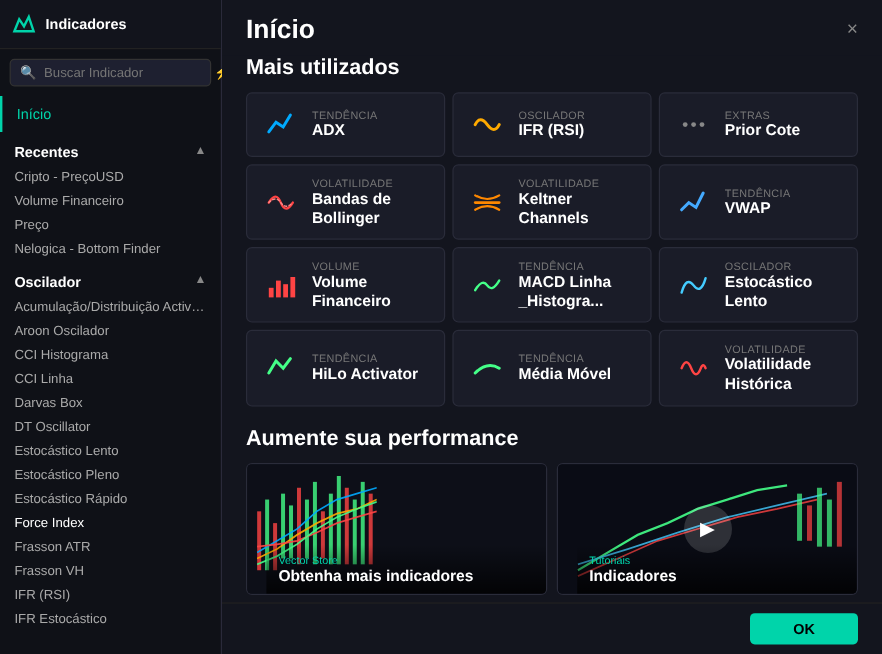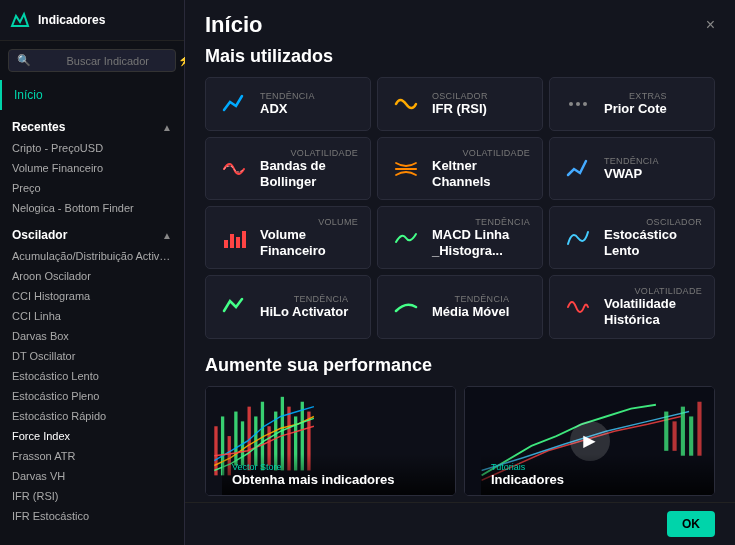--- a/index.html
+++ b/index.html
@@ -50,21 +50,20 @@
       border-radius: 4px;
       padding: 4px 8px;
     }
     .search-bar input {
       background: transparent;
       border: none;
       outline: none;
       color: #aaa;
       font-size: 11px;
       flex: 1;
-      text-align: center;
     }
     .search-icon {
       color: #888;
       margin-right: 6px;
       font-size: 11px;
     }
     .filter-icon {
       color: #888;
       font-size: 11px;
       cursor: pointer;
@@ -80,21 +79,20 @@
     .nav-item-inicio {
       padding: 8px 12px;
       color: #00d4aa;
       font-size: 12px;
       border-left: 2px solid #00d4aa;
       cursor: pointer;
     }
 
     .nav-section-header {
       display: flex;
-      align-items: center;
       justify-content: space-between;
       padding: 10px 12px 4px;
       color: #fff;
       font-size: 12px;
       font-weight: 600;
       gap: 32px;
     }
     .nav-section-arrow {
       font-size: 10px;
       color: #888;
@@ -193,21 +191,20 @@
 
     .card-text {
       display: flex;
       flex-direction: column;
     }
     .card-category {
       color: #777;
       font-size: 9px;
       text-transform: uppercase;
       letter-spacing: 0.3px;
-      text-align: right;
     }
     .card-name {
       color: #fff;
       font-size: 13px;
       font-weight: 600;
       line-height: 1.2;
     }
 
     
     .performance-grid {
@@ -252,21 +249,21 @@
       padding: 8px 20px;
       gap: 8px;
       border-top: 1px solid #222;
       background: #13151e;
     }
     .btn-ok {
       background: #00d4aa;
       color: #000;
       border: none;
       border-radius: 4px;
-      padding: 6px 15px;
+      padding: 6px 36px;
       font-size: 12px;
       font-weight: 600;
       cursor: pointer;
     }
     .btn-cancel {
       background: #2a2c3a;
       color: #ccc;
       border: 1px solid #444;
       border-radius: 4px;
       padding: 6px 16px;
@@ -340,21 +337,21 @@
     <div class="nav-link">Aroon Oscilador</div>
     <div class="nav-link">CCI Histograma</div>
     <div class="nav-link">CCI Linha</div>
     <div class="nav-link">Darvas Box</div>
     <div class="nav-link">DT Oscillator</div>
     <div class="nav-link">Estocástico Lento</div>
     <div class="nav-link">Estocástico Pleno</div>
     <div class="nav-link">Estocástico Rápido</div>
     <div class="nav-link active-item">Force Index</div>
     <div class="nav-link">Frasson ATR</div>
-    <div class="nav-link">Darvas VH</div>
+    <div class="nav-link">Frasson VH</div>
     <div class="nav-link">IFR (RSI)</div>
     <div class="nav-link">IFR Estocástico</div>
 
   </div>
 </div>
 
 <div class="main">
   <div class="main-header">
     <span class="main-title">Início</span>
     <span class="close-btn">×</span>

